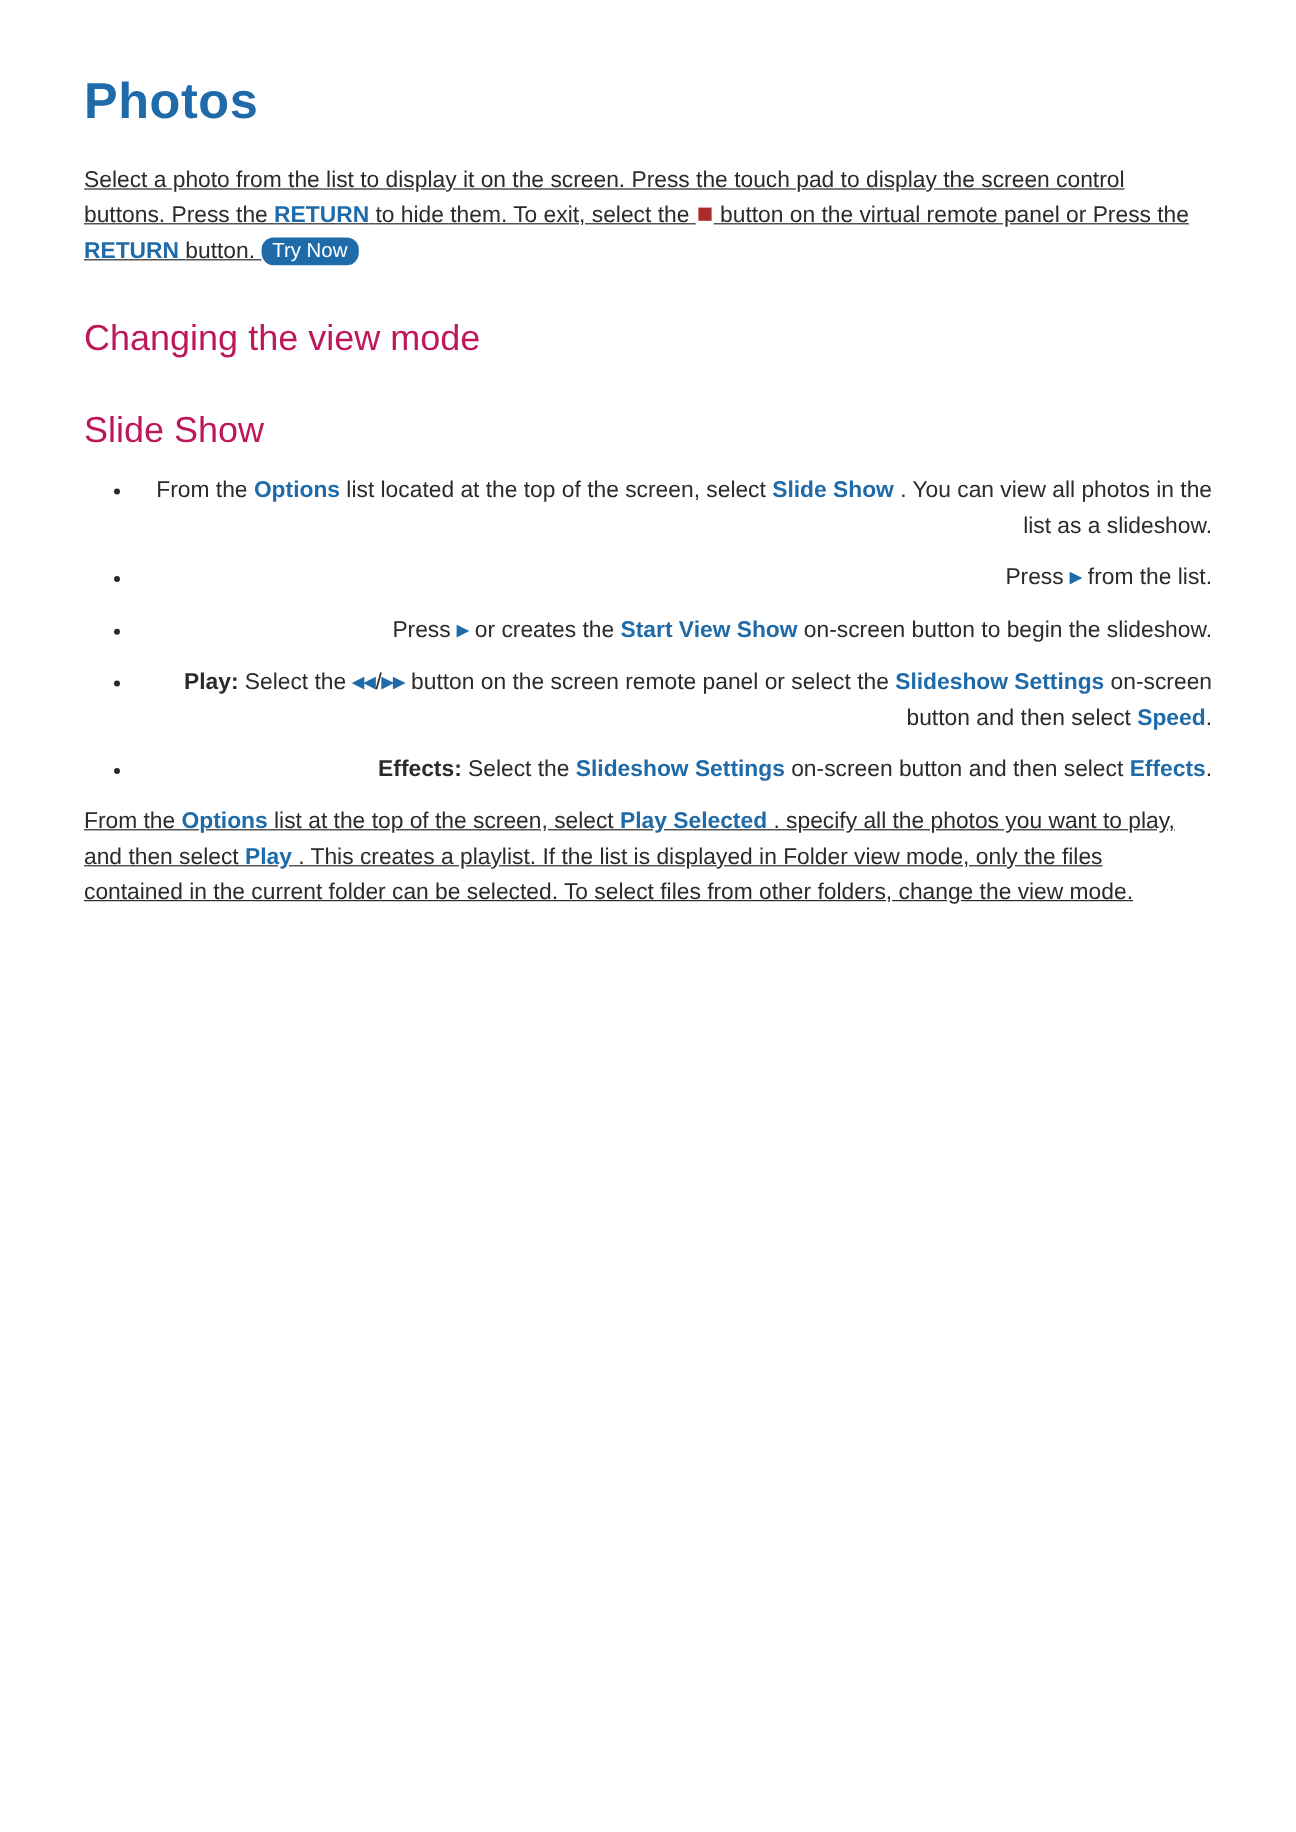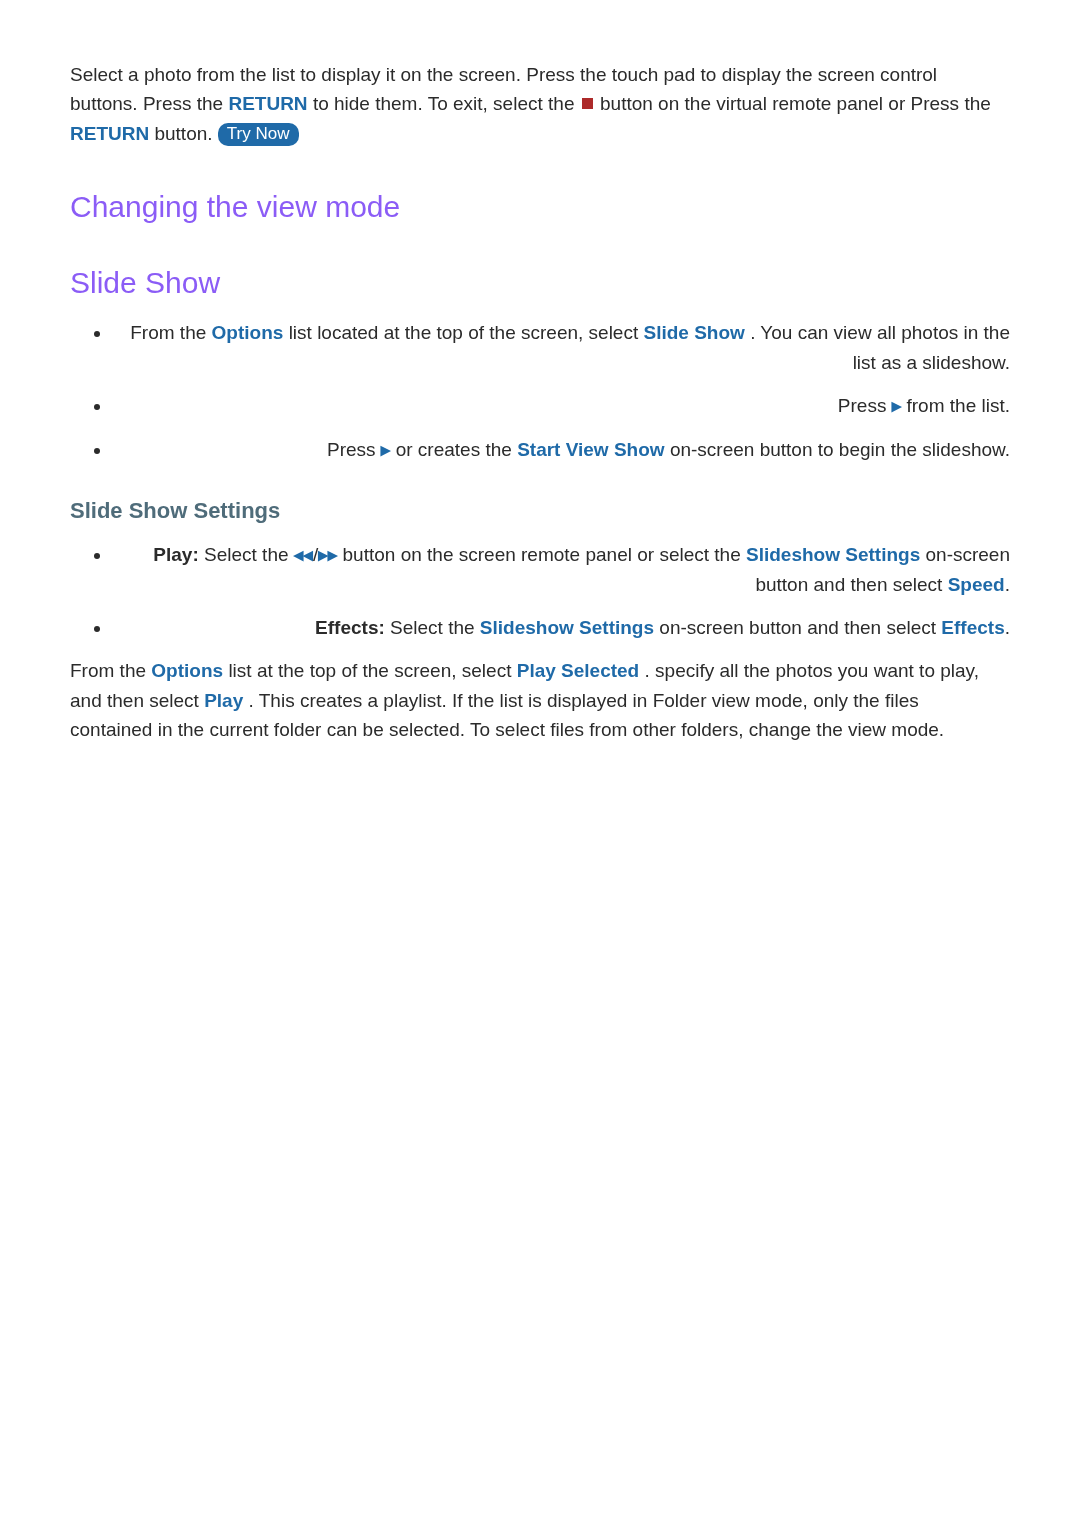--- a/index.html
+++ b/index.html
@@ -19,36 +19,37 @@
     padding: 60px 70px 70px 70px;
   }
   h1.title {
     color: #1f6aa8;
     font-size: 42px;
     font-weight: 600;
     margin: 0 0 28px 0;
     letter-spacing: 0.5px;
   }
   h2.section {
-    color: #8b5cf6;
+    color: #be185d;
     font-size: 30px;
     font-weight: 500;
     margin: 42px 0 18px 0;
   }
   h3.subsection {
     color: #4f6c7a;
     font-size: 22px;
     font-weight: 600;
     margin: 34px 0 16px 0;
   }
   p.body {
     font-size: 19px;
     line-height: 1.55;
     margin: 0 16px 10px 0;
     color: #2b2b2b;
+    text-decoration: underline;
   }
   ul.list {
     list-style: disc;
     padding-left: 42px;
     margin: 12px 0 0 0;
     text-align: right;
   }
   ul.list > li {
     font-size: 19px;
     line-height: 1.55;
@@ -85,20 +86,21 @@
     font-size: 17px;
     line-height: 1.2;
     vertical-align: 1px;
   }
 </style>
 </head>
 <body>
 
 <div class="page">
 
+  <h1 class="title">Photos</h1>
 
   <p class="body">
     <span>Select a photo from the list to display it on the screen. Press the touch pad to display the screen control buttons. Press the </span>
     <span class="kw">RETURN</span>
     <span> to hide them. To exit, select the </span>
     <span class="stop-square"></span>
     <span> button on the virtual remote panel or Press the </span>
     <span class="kw">RETURN</span>
     <span> button. </span>
     <span class="try-now">Try Now</span>
@@ -122,21 +124,20 @@
     </li>
     <li>
       <span>Press </span>
       <span class="glyph">▸</span>
       <span> or creates the </span>
       <span class="kw">Start View Show</span>
       <span> on-screen button to begin the slideshow.</span>
     </li>
   </ul>
 
-  <h3 class="subsection">Slide Show Settings</h3>
   <ul class="list">
     <li>
       <span class="ui-term">Play:</span>
       <span> Select the </span>
       <span class="glyph">◂◂</span><span>/</span><span class="glyph">▸▸</span>
       <span> button on the screen remote panel or select the </span>
       <span class="kw">Slideshow Settings</span>
       <span> on-screen button and then select </span>
       <span class="kw">Speed</span><span>.</span>
     </li>

